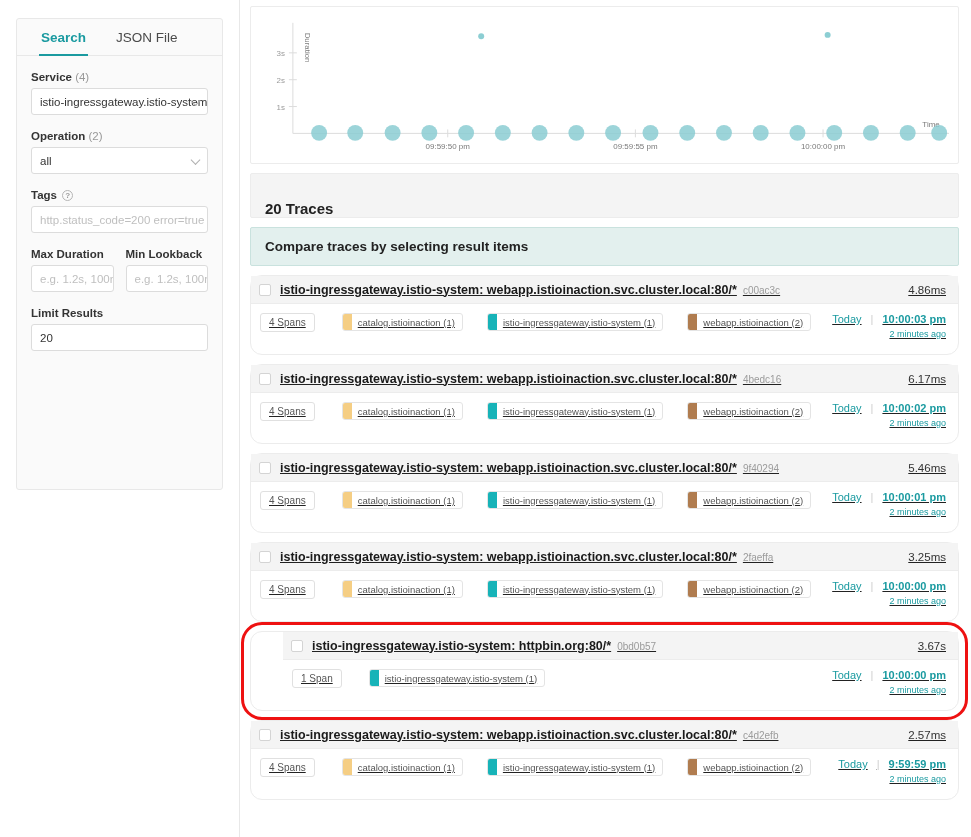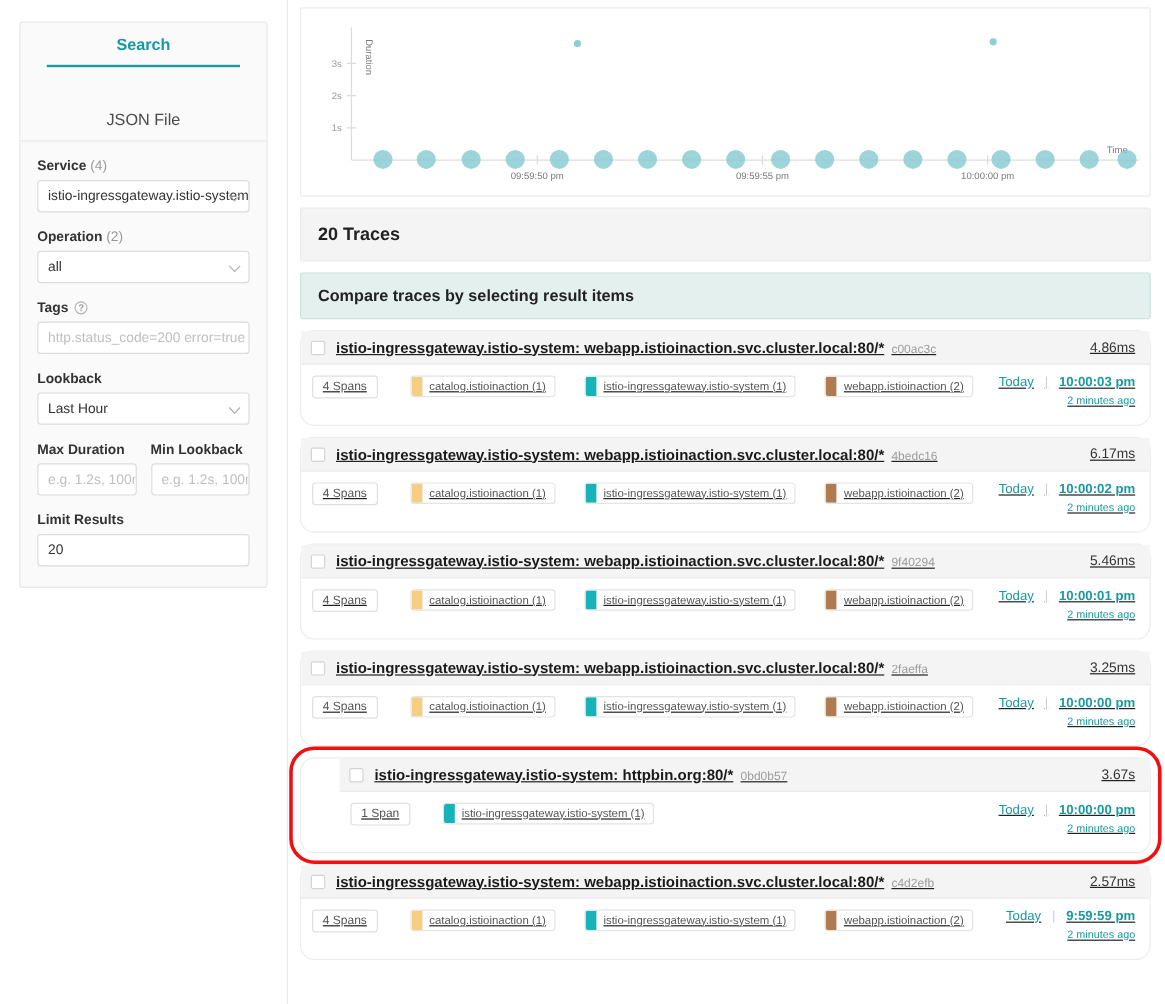--- a/index.html
+++ b/index.html
@@ -19,21 +19,21 @@
     background: #fff;
     border-right: 1px solid #e8e8e8;
   }
   .search-card {
     border: 1px solid #e8e8e8;
     border-radius: 3px;
     background: #fafafa;
     padding: 0 14px 16px 14px;
     height: 472px;
   }
-  .tabs { display: flex; gap: 26px; border-bottom: 1px solid #e8e8e8; margin: 0 -14px; padding: 0 22px; flex-direction: column; }
+  .tabs { display: flex; gap: 26px; border-bottom: 1px solid #e8e8e8; margin: 0 -14px; padding: 0 22px; }
   .tab {
     font-size: 13.5px; padding: 11px 2px 10px 2px;
     color: #4a4a4a; cursor: pointer; position: relative; background: none; border: none;
     font-family: "Liberation Sans", sans-serif;
   }
   .tab.active { color: #1a9aa0; font-weight: bold; }
   .tab.active:after {
     content: ""; position: absolute; left: 0; right: 0; bottom: -1px;
     height: 2px; background: #1a9aa0;
   }
@@ -73,21 +73,21 @@
   .chart-card {
     border: 1px solid #ececec; border-radius: 2px; background: #fff;
     height: 158px; position: relative; margin-bottom: 9px;
   }
   .chart-svg { position: absolute; inset: 0; width: 100%; height: 100%; }
   .axis-text { font-family: "Liberation Sans", sans-serif; font-size: 8px; fill: #9b9b9b; }
   .axis-text-dark { font-family: "Liberation Sans", sans-serif; font-size: 8px; fill: #7a7a7a; }
 
   .results-header {
     background: #f4f4f4; border: 1px solid #ececec; border-radius: 2px;
-    height: 45px; display: flex; align-items: center;
+    height: 45px; display: flex; align-items: flex-end;
     padding: 0 14px; justify-content: space-between; gap: 33px;
   }
   .traces-count { font-size: 15px; font-weight: bold; color: #222; }
   .header-right { display: flex; align-items: center; gap: 9px; }
   .sort-label { font-size: 11.5px; color: #444; }
   .sort-select {
     border: 1px solid #dcdcdc; background: #fff; border-radius: 3px;
     height: 25px; font-size: 11.5px; color: #333; display: flex; align-items: center;
     padding: 0 20px 0 9px; position: relative; cursor: pointer;
   }
@@ -177,27 +177,20 @@
       <div class="field">
         <span class="field-label">
           <span>Tags</span>
           <span class="help-icon">?</span>
         </span>
         <div class="ctl ph">
           <span>http.status_code=200 error=true</span>
         </div>
       </div>
 
-      <div class="field">
-        <span class="field-label">Lookback</span>
-        <div class="ctl">
-          <span>Last Hour</span>
-          <span class="chev"></span>
-        </div>
-      </div>
 
       <div class="dur-row">
         <div class="dur-col">
           <span class="field-label">Max Duration</span>
           <div class="ctl ph">
             <span>e.g. 1.2s, 100ms,</span>
           </div>
         </div>
         <div class="dur-col">
           <span class="field-label">Min Lookback</span>

